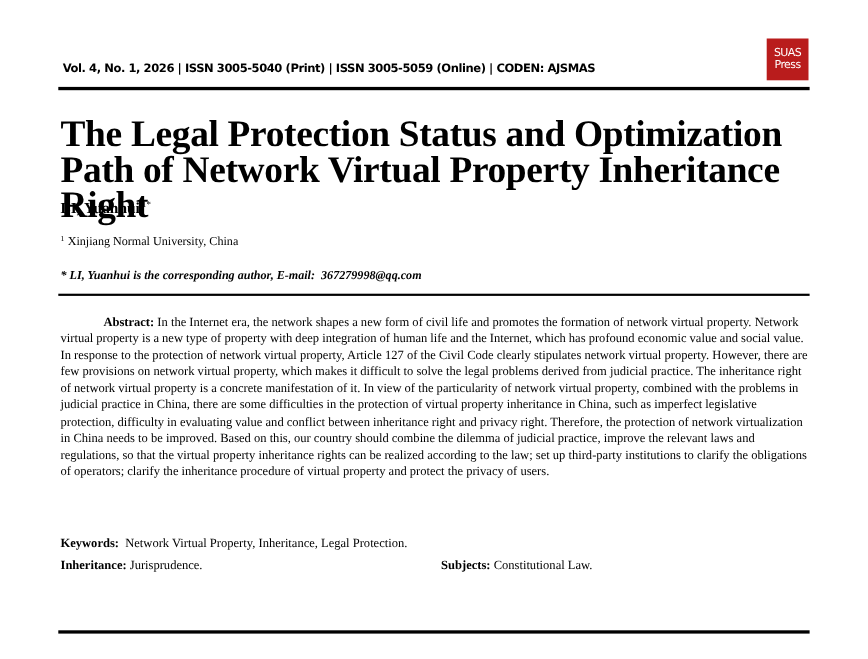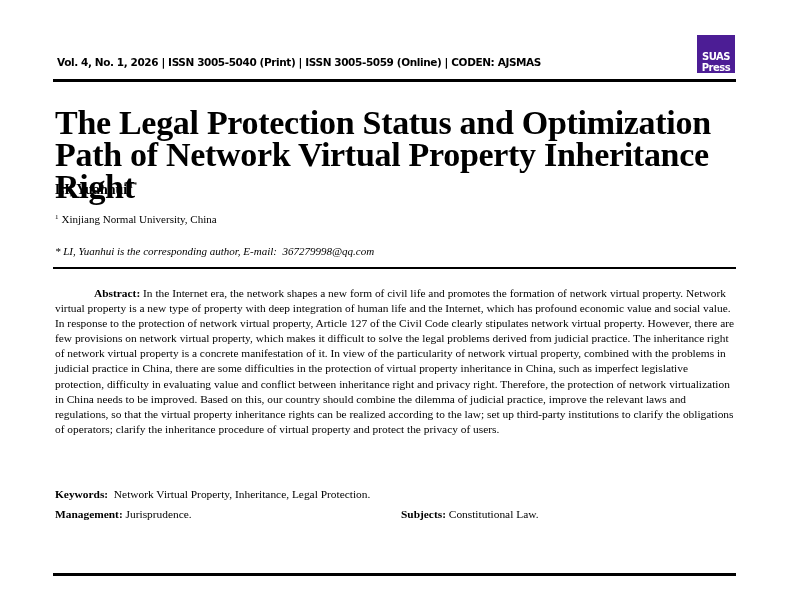--- a/index.html
+++ b/index.html
@@ -11,24 +11,24 @@
       font-family: "DejaVu Sans", sans-serif; font-weight: bold;
       font-size: 10.5px; letter-spacing: -0.35px; line-height: 14px; white-space: nowrap;
     }
     .journal-meta {
       position: absolute; left: 57px; top: 55px;
       font-family: "DejaVu Sans", sans-serif; font-weight: bold;
       font-size: 10.5px; letter-spacing: -0.4px; line-height: 14px; white-space: nowrap;
     }
     .logo {
       position: absolute; left: 697px; top: 35px; width: 38px; height: 38px;
-      background: #4c1d95; color: #fff;
-      font-family: "DejaVu Sans", sans-serif; font-weight: bold;
+      background: #b91c1c; color: #fff;
+      font-family: "DejaVu Sans", sans-serif; font-weight: normal;
       font-size: 10px; line-height: 11px; text-align: center;
-      display: flex; flex-direction: column; justify-content: flex-end; align-items: center;
+      display: flex; flex-direction: column; justify-content: center; align-items: center;
       letter-spacing: -0.5px;
     }
     .rule { position: absolute; background: #000; }
     .rule-top { left: 53px; top: 79px; width: 683px; height: 3px; }
     .rule-mid { left: 53px; top: 267px; width: 683px; height: 2px; }
     .rule-bottom { left: 53px; top: 573px; width: 683px; height: 3px; }
 
     .title {
       position: absolute; left: 55px; top: 97px; width: 690px;
       font-family: "Liberation Serif", serif; font-weight: bold;
@@ -39,21 +39,21 @@
       font-family: "Liberation Serif", serif; font-weight: bold; font-size: 14px; white-space: nowrap;
     }
     .author sup { font-size: 8px; font-weight: normal; vertical-align: 6px; margin-left: 2px; }
     .affiliation {
       position: absolute; left: 55px; top: 213px;
       font-family: "Liberation Serif", serif; font-size: 11px; white-space: nowrap;
     }
     .affiliation sup { font-size: 7px; vertical-align: 4px; margin-right: 3px; }
     .corresponding {
       position: absolute; left: 55px; top: 245px;
-      font-family: "Liberation Serif", serif; font-weight: normal; font-style: italic;
+      font-family: "Liberation Serif", serif; font-weight: bold; font-style: italic;
       font-size: 11px; white-space: pre;
     }
 
     .abstract {
       position: absolute; left: 55px; top: 286px; width: 680px;
       font-family: "Liberation Serif", serif; font-size: 11.4px; line-height: 15.1px;
       text-align: left;
     }
     .abstract .label { font-weight: bold; margin-left: 39px; }
 
@@ -107,19 +107,19 @@
 
   <div class="rule rule-mid"></div>
 
   <div class="abstract">
     <span class="label">Abstract:</span>
     <span>In the Internet era, the network shapes a new form of civil life and promotes the formation of network virtual property. Network virtual property is a new type of property with deep integration of human life and the Internet, which has profound economic value and social value. In response to the protection of network virtual property, Article 127 of the Civil Code clearly stipulates network virtual property. However, there are few provisions on network virtual property, which makes it difficult to solve the legal problems derived from judicial practice. The inheritance right of network virtual property is a concrete manifestation of it. In view of the particularity of network virtual property, combined with the problems in judicial practice in China, there are some difficulties in the protection of virtual property inheritance in China, such as imperfect legislative protection, difficulty in evaluating value and conflict between inheritance right and privacy right. Therefore, the protection of network virtualization in China needs to be improved. Based on this, our country should combine the dilemma of judicial practice, improve the relevant laws and regulations, so that the virtual property inheritance rights can be realized according to the law; set up third-party institutions to clarify the obligations of operators; clarify the inheritance procedure of virtual property and protect the privacy of users.</span>
   </div>
 
   <div class="keywords"><span class="label-bold">Keywords:</span><span>  Network Virtual Property, Inheritance, Legal Protection.</span></div>
 
-  <div class="disciplines"><span class="label-bold">Management:</span><span> Jurisprudence.</span></div>
+  <div class="disciplines"><span class="label-bold">Inheritance:</span><span> Jurisprudence.</span></div>
 
   <div class="subjects"><span class="label-bold">Subjects:</span><span> Constitutional Law.</span></div>
 
 
   <div class="rule rule-bottom"></div>
 </div>
 
 </body></html>

